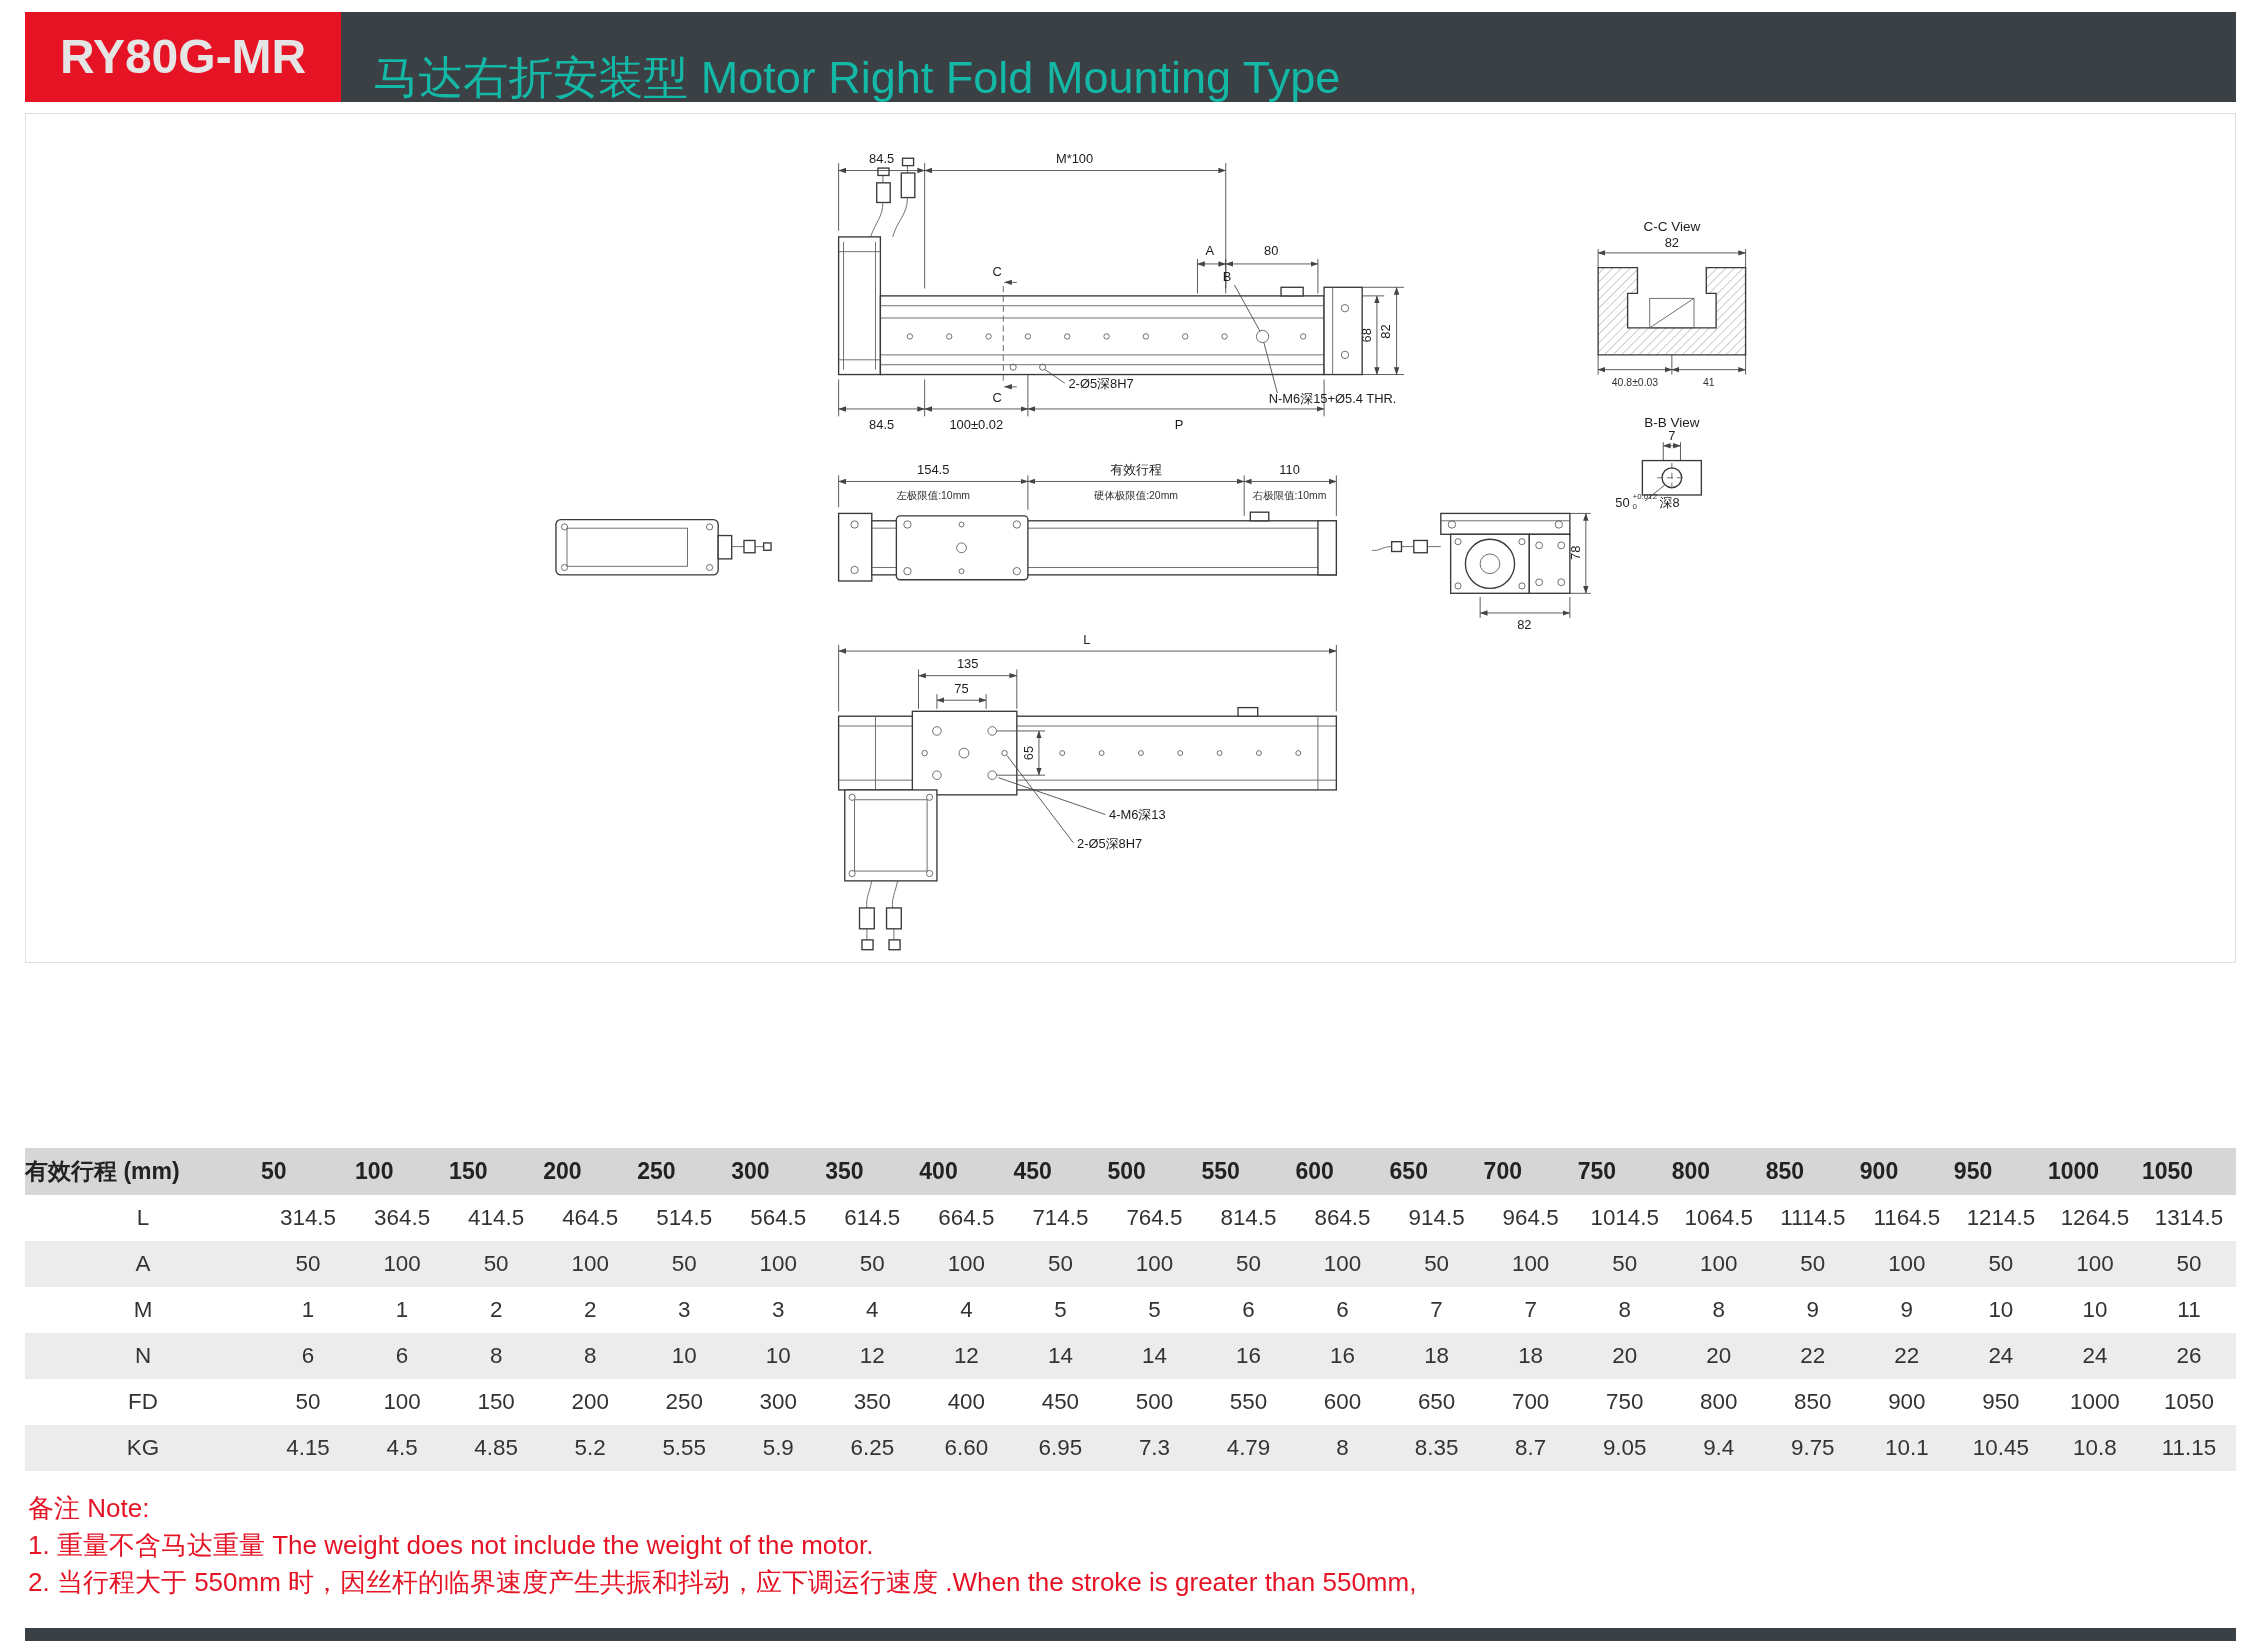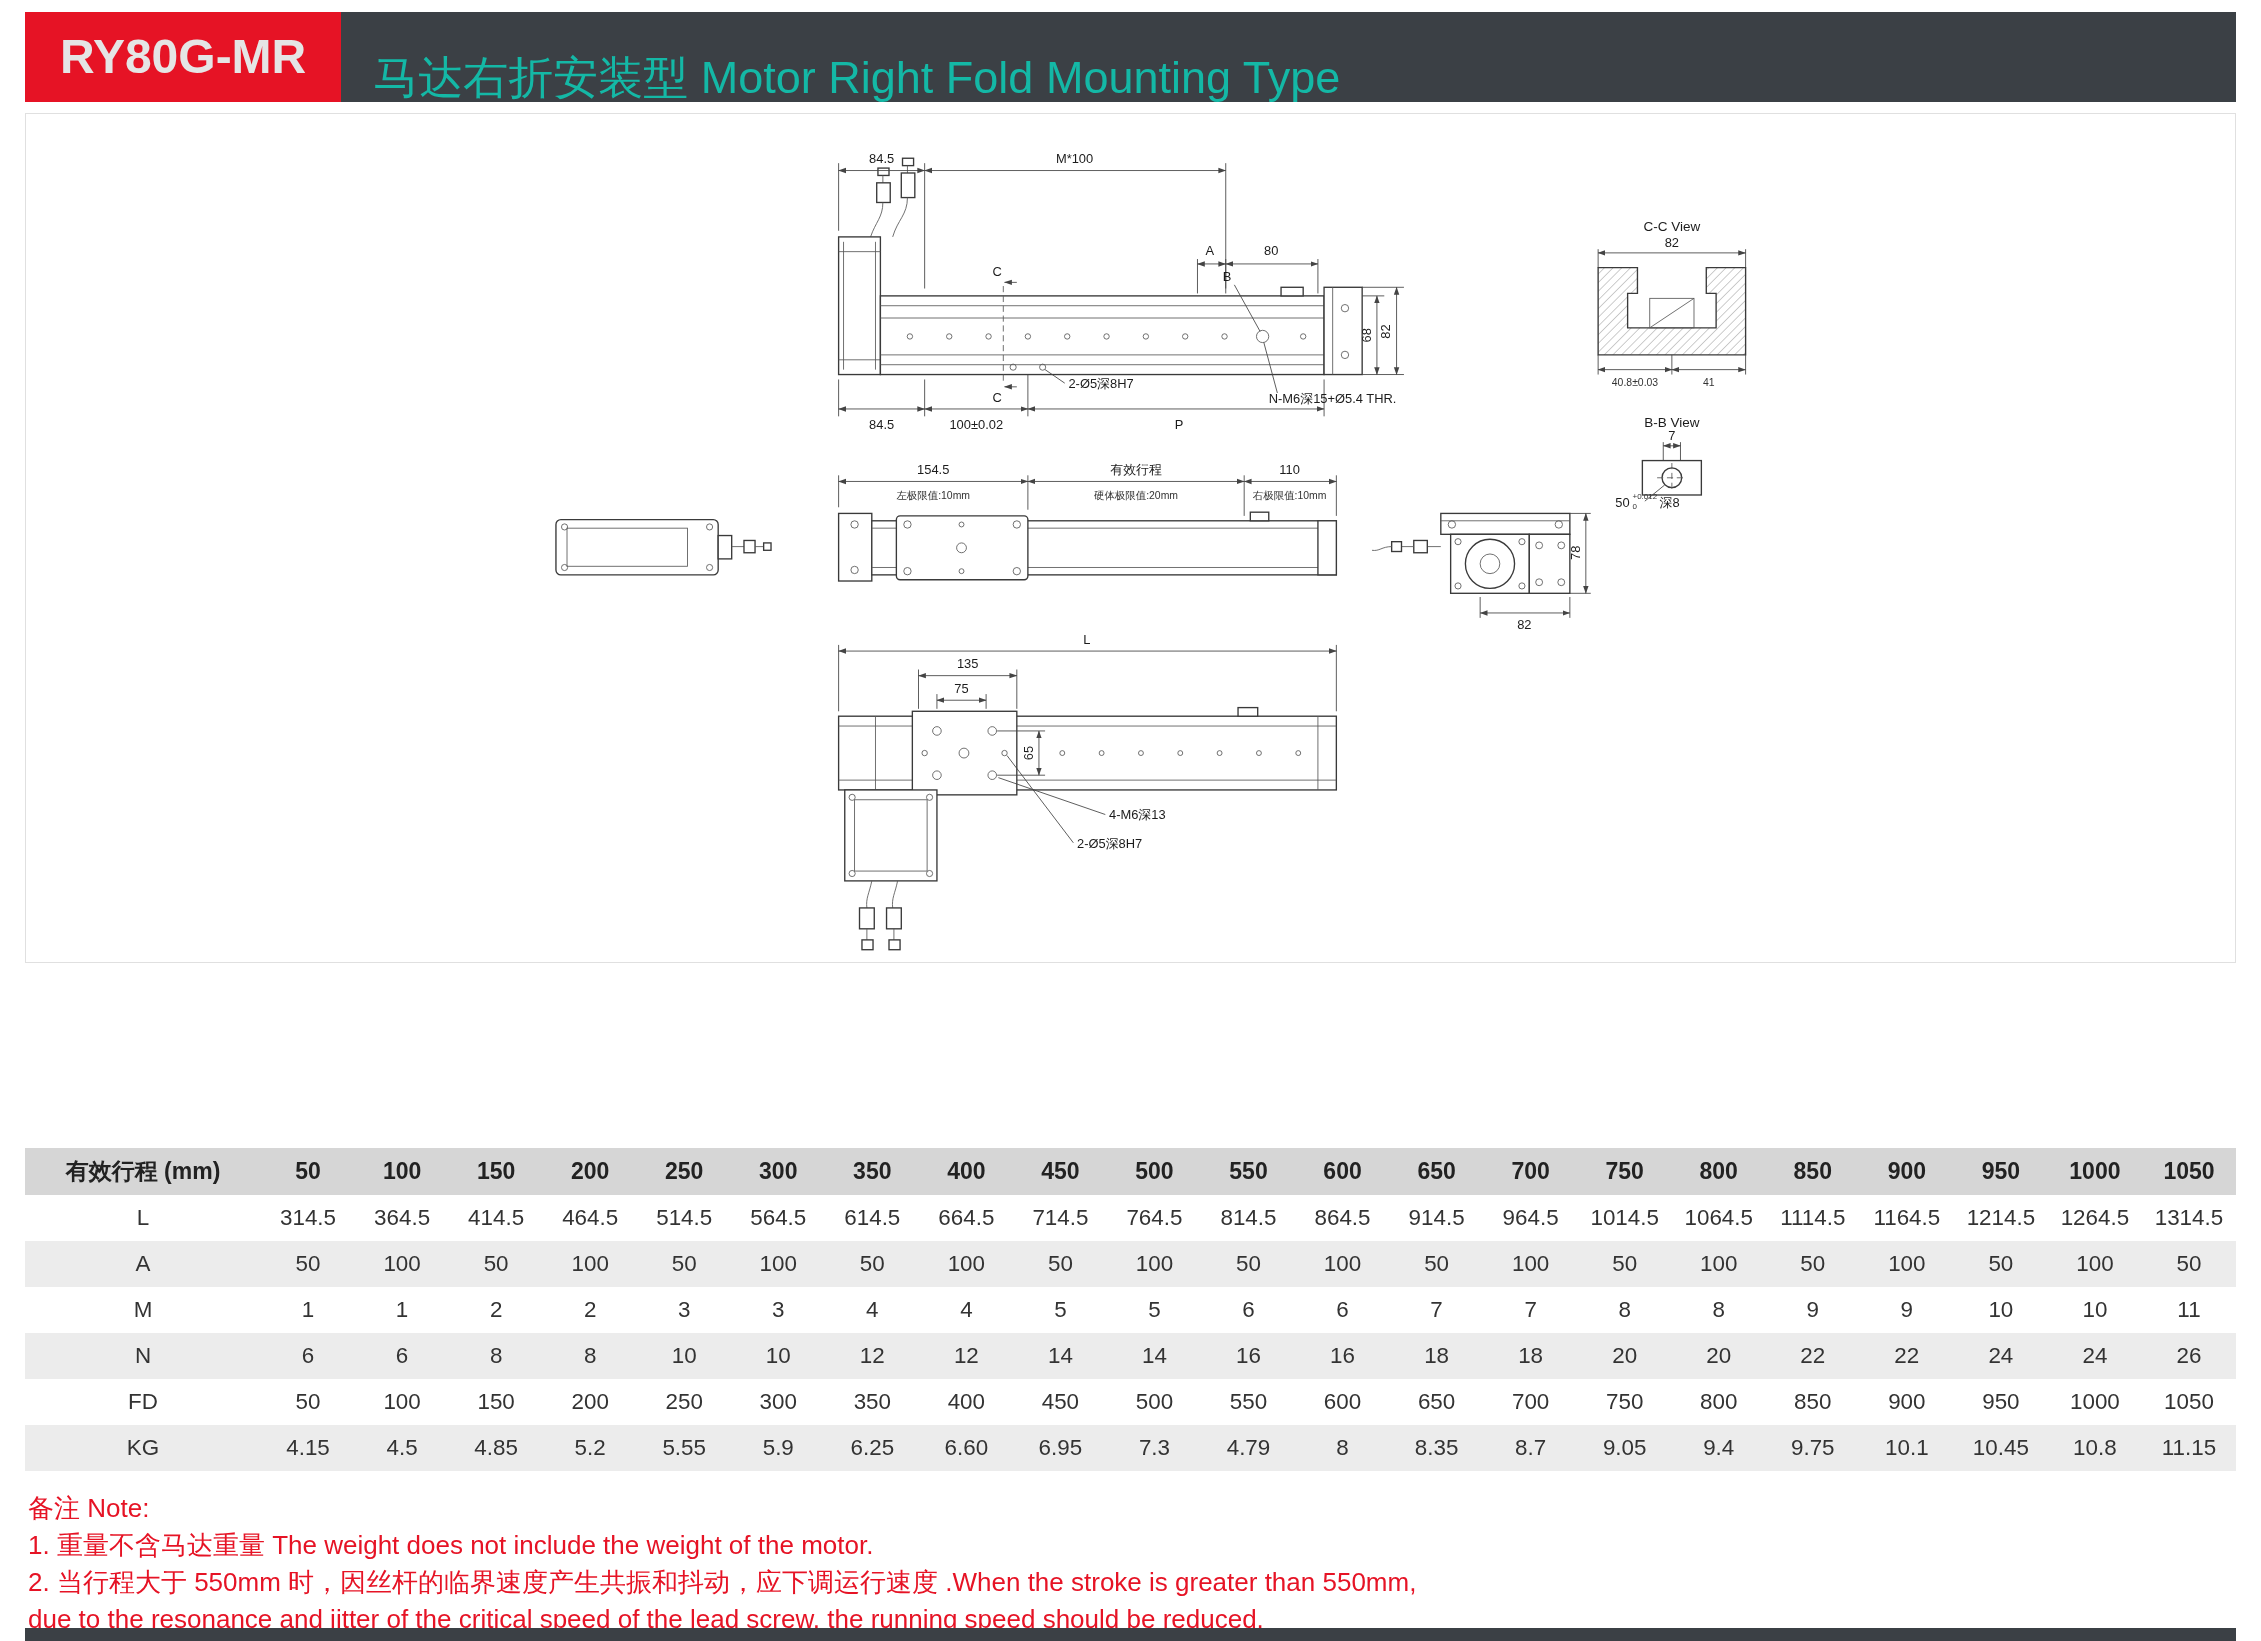--- a/index.html
+++ b/index.html
@@ -41,21 +41,21 @@
   svg text.sm{font-size:8.5px;fill:#333;}
   svg text.tiny{font-size:6.5px;fill:#333;}
   svg text.vt{font-size:11px;}
 
   table.spec{
     position:absolute;top:1148px;left:25px;width:2211px;
     border-collapse:collapse;table-layout:fixed;
   }
   table.spec th{
     background:var(--table_header_bg);font-size:23px;font-weight:bold;
-    height:47px;color:#222;text-align:center;padding:0;
+    height:47px;color:#222;text-align:left;padding:0;
   }
   table.spec th:first-child{width:236px;}
   table.spec td{
     font-size:22.4px;text-align:center;height:46px;color:#333;padding:0;
   }
   table.spec tbody tr:nth-child(even){background:var(--table_stripe_bg);}
 
   .notes{
     position:absolute;top:1490px;left:28px;right:25px;
     color:var(--accent_red);font-size:26px;line-height:37px;
@@ -531,17 +531,16 @@
         <td>10.8</td>
         <td>11.15</td>
       </tr>
     </tbody>
 </table>
 
 <section class="notes">
   <div>备注 Note:</div>
   <div>1. 重量不含马达重量 The weight does not include the weight of the motor.</div>
   <div>2. 当行程大于 550mm 时，因丝杆的临界速度产生共振和抖动，应下调运行速度 .When the stroke is greater than 550mm,</div>
-  <div>due to the resonance and jitter of the critical speed of the lead screw, the running speed should be reduced.</div>
 </section>
 
 <footer class="footer"></footer>
 
 
 </body></html>

